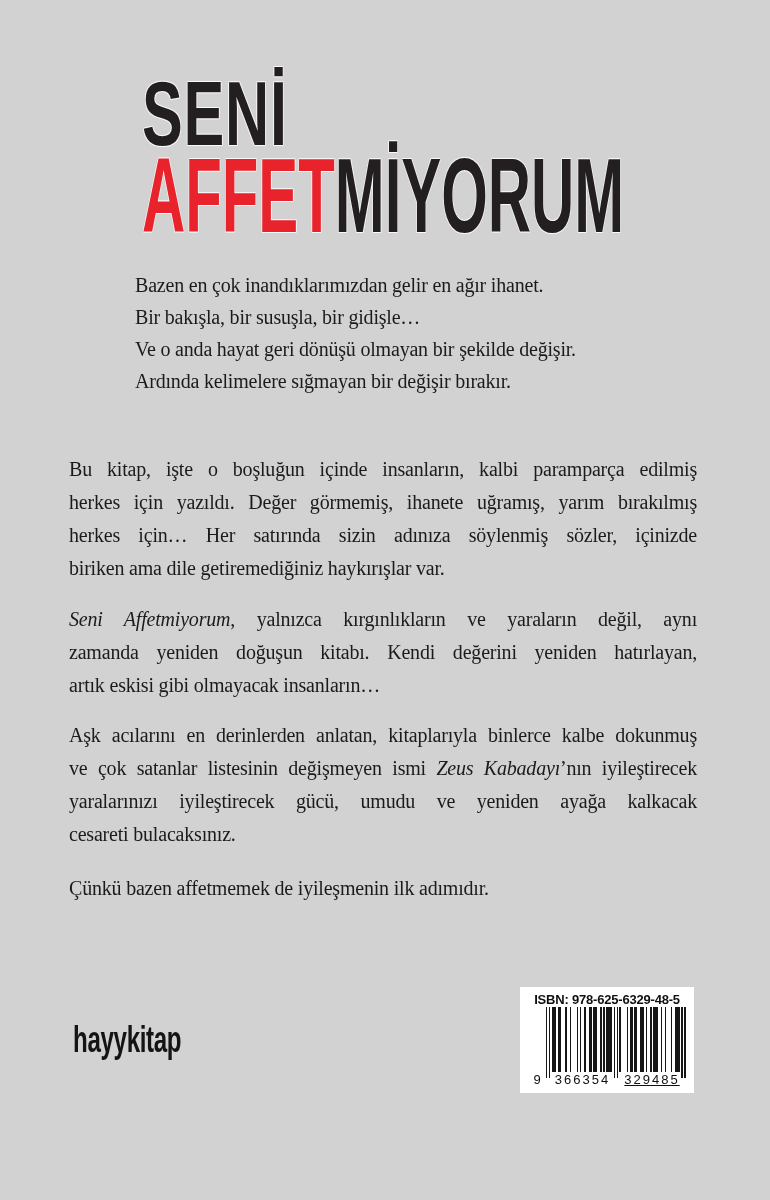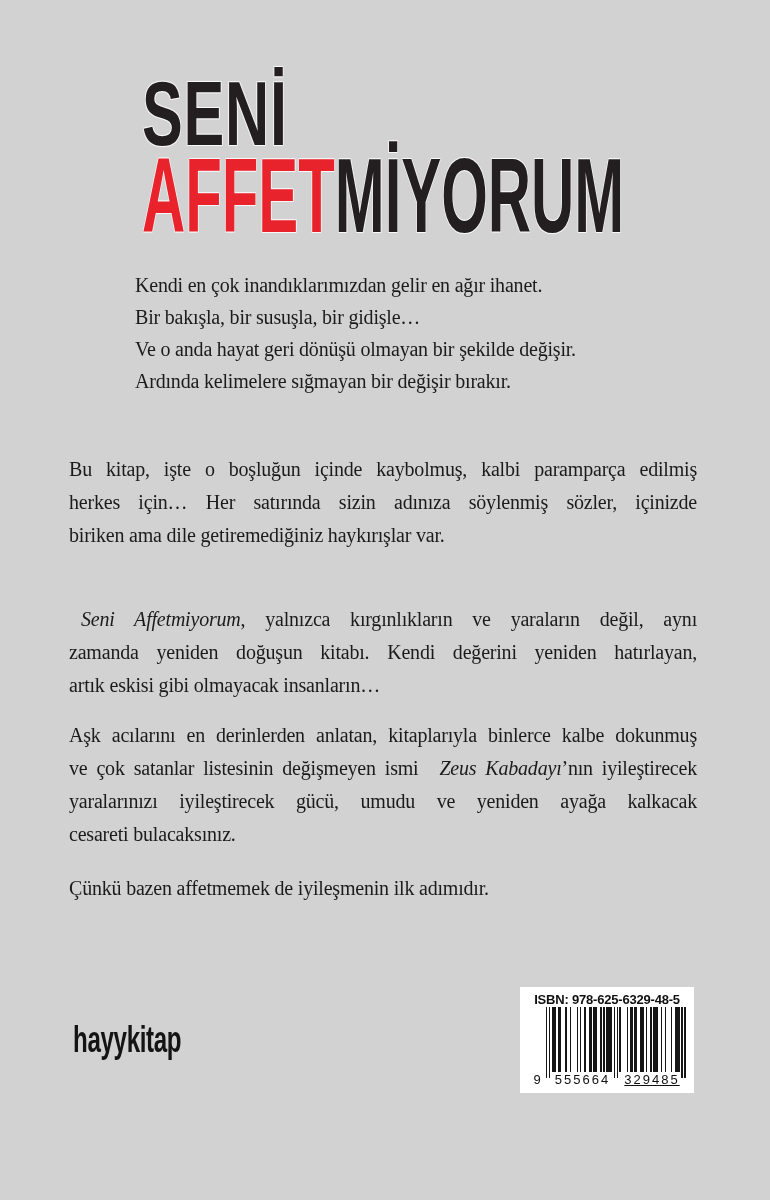--- a/index.html
+++ b/index.html
@@ -24,21 +24,21 @@
     position:absolute; color:var(--body-ink,#1b1b1b);
     font-size:20px; letter-spacing:-0.2px;
   }
   .p0{ left:135px; top:269px; width:575px; line-height:32px; }
   .p1{ left:69px;  top:453px; width:628px; line-height:33px; }
   .p2{ left:69px;  top:603px; width:628px; line-height:33px; }
   .p3{ left:69px;  top:719px; width:628px; line-height:33px; }
   .p4{ left:69px;  top:872px; width:628px; line-height:33px; }
   .tline{ text-align:left; }
   .tline.j{ text-align:justify; text-align-last:justify; }
-  .it{ font-style:italic;margin-left:12px; }
+  .it{ font-style:italic; }
   
   #logo{
     position:absolute; left:73px; top:1022px; white-space:nowrap;
     font-family:"Liberation Sans", sans-serif; font-weight:700; font-size:36px; line-height:1;
     letter-spacing:-0.5px; transform:scaleX(.67); transform-origin:0 0; color:#141414;
   }
   
   #barcode-box{
     position:absolute; left:520px; top:987px; width:174px; height:106px;
     background:var(--barcode-bg,#ffffff);
@@ -66,27 +66,28 @@
 <div id="cover">
 
   <div class="title-line" id="title-l1">
     <span>SENİ</span>
   </div>
   <div class="title-line" id="title-l2">
     <span class="red">AFFET</span><span>MİYORUM</span>
   </div>
 
   <div class="block p0">
-      <div class="tline"><span>Kendi en çok inandıklarımızdan gelir en ağır ihanet.</span></div>
+      <div class="tline"><span>Bazen en çok inandıklarımızdan gelir en ağır ihanet.</span></div>
       <div class="tline"><span>Bir bakışla, bir susuşla, bir gidişle…</span></div>
       <div class="tline"><span>Ve o anda hayat geri dönüşü olmayan bir şekilde değişir.</span></div>
       <div class="tline"><span>Ardında kelimelere sığmayan bir değişir bırakır.</span></div>
     </div>
   <div class="block p1">
-      <div class="tline j"><span>Bu kitap, işte o boşluğun içinde kaybolmuş, kalbi paramparça edilmiş</span></div>
+      <div class="tline j"><span>Bu kitap, işte o boşluğun içinde insanların, kalbi paramparça edilmiş</span></div>
+      <div class="tline j"><span>herkes için yazıldı. Değer görmemiş, ihanete uğramış, yarım bırakılmış</span></div>
       <div class="tline j"><span>herkes için… Her satırında sizin adınıza söylenmiş sözler, içinizde</span></div>
       <div class="tline"><span>biriken ama dile getiremediğiniz haykırışlar var.</span></div>
     </div>
   <div class="block p2">
       <div class="tline j"><span class="it">Seni Affetmiyorum</span><span>, yalnızca kırgınlıkların ve yaraların değil, aynı</span></div>
       <div class="tline j"><span>zamanda yeniden doğuşun kitabı. Kendi değerini yeniden hatırlayan,</span></div>
       <div class="tline"><span>artık eskisi gibi olmayacak insanların…</span></div>
     </div>
   <div class="block p3">
       <div class="tline j"><span>Aşk acılarını en derinlerden anlatan, kitaplarıyla binlerce kalbe dokunmuş</span></div>
@@ -193,17 +194,17 @@
         <div class="mod"></div>
         <div class="mod on"></div>
         <div class="mod on"></div>
         <div class="mod on"></div>
         <div class="mod"></div>
         <div class="mod on g"></div>
         <div class="mod g"></div>
         <div class="mod on g"></div>
       </div>
     <div class="bdig" id="bd-lead">9</div>
-    <div class="bdig" id="bd-g1">555664</div>
+    <div class="bdig" id="bd-g1">366354</div>
     <div class="bdig" id="bd-g2">329485</div>
   </div>
 
 </div>
 
 </body></html>

